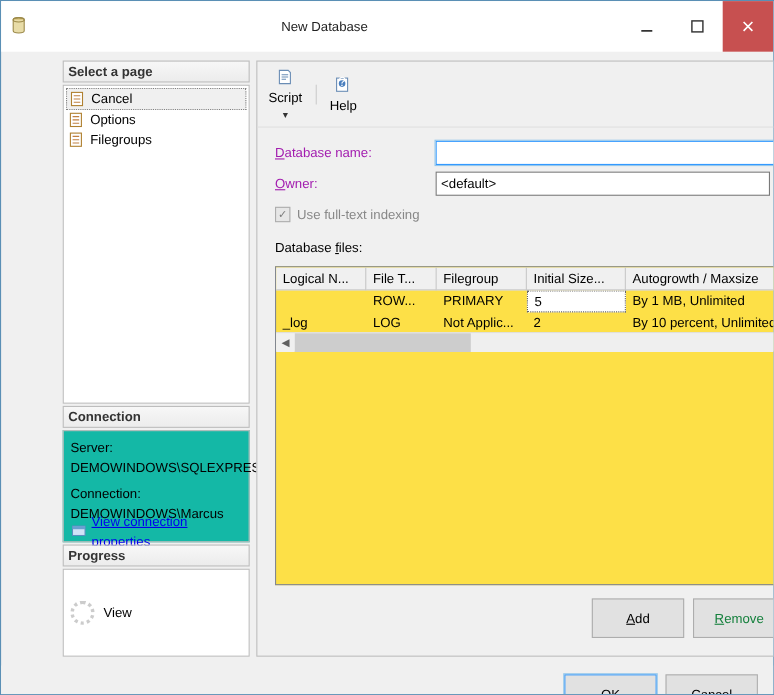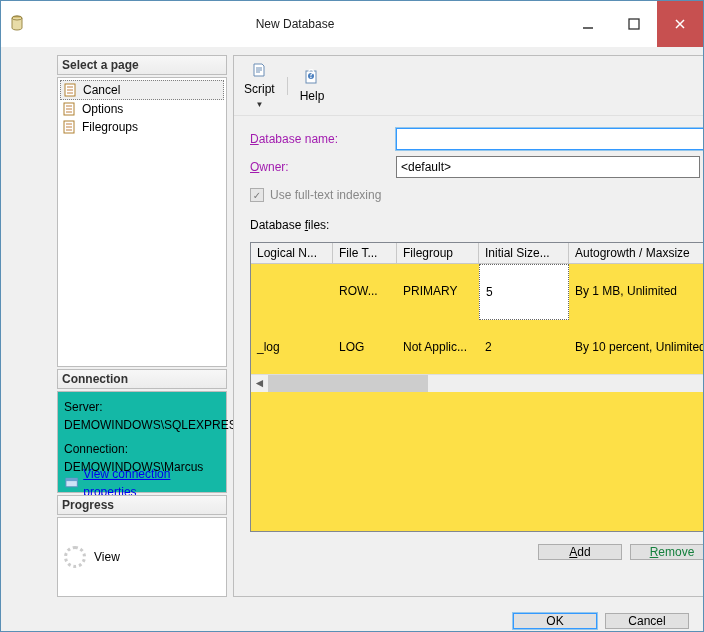--- a/index.html
+++ b/index.html
@@ -36,28 +36,28 @@
 .browse-btn { width: 24px; height: 22px; border: 1px solid #adadad; background: #e1e1e1; }
 .chk-row { display: flex; align-items: center; gap: 6px; color: #888; margin: 4px 0 10px 0; }
 .chkbox { width: 14px; height: 14px; border: 1px solid #adadad; background: #e6e6e6; display: flex; align-items: center; justify-content: center; }
 .chkmark { color: #7a7a7a; font-size: 10px; }
 .files-lbl { margin-bottom: 4px; }
 .grid { border: 1px solid #828790; background: #fde047; height: 290px; overflow: auto; position: relative; }
 .ghead { display: flex; background: #f0f0f0; position: sticky; top:0; }
 .gh { border-right: 1px solid #c8c8c8; border-bottom: 1px solid #c8c8c8; padding: 3px 6px; text-align: left; white-space: nowrap; overflow: hidden; }
 .gw0{width:82px}.gw1{width:64px}.gw2{width:82px}.gw3{width:90px}.gw4{width:160px}
 .grow { display: flex; border-bottom: 0px solid #eee; }
-.gc { padding: 20px 6px; white-space: nowrap; overflow: hidden; }
+.gc { padding: 2px 6px; white-space: nowrap; overflow: hidden; }
 .gc.sel { background: #fff; border: 1px dotted #666; }
 .scrollbar { height: 17px; background: #f0f0f0; display: flex; align-items: center; border-top: 1px solid #ddd; margin-top: auto; }
 .sb-arrow { width: 17px; height: 17px; display:flex;align-items:center;justify-content:center; color:#606060; background:#f0f0f0; }
 .sb-track { flex: 1; height: 17px; background: #efefef; position: relative; }
 .sb-thumb { position: absolute; left: 0; width: 160px; height: 17px; background: #cdcdcd; }
 .btn-row { display: flex; justify-content: flex-end; gap: 8px; padding: 6px 16px; }
-.btn { min-width: 84px; height: 16px; border: 1px solid #adadad; background: #e1e1e1; padding: 0 12px; cursor: default; }
+.btn { min-width: 84px; height: 36px; border: 1px solid #adadad; background: #e1e1e1; padding: 0 12px; cursor: default; }
 .btn.primary { border: 1px solid #3399ff; outline: 1px solid #94c7ec; }
 .btn.disabled { color: #15803d; }
 .dlg-btns { display: flex; justify-content: flex-end; gap: 8px; padding: 8px 14px; background: #f0f0f0; }
 </style>
 </head>
 <body>
 
 <div class="titlebar">
   <span>
     <svg class="dbicon" viewBox="0 0 16 16">

